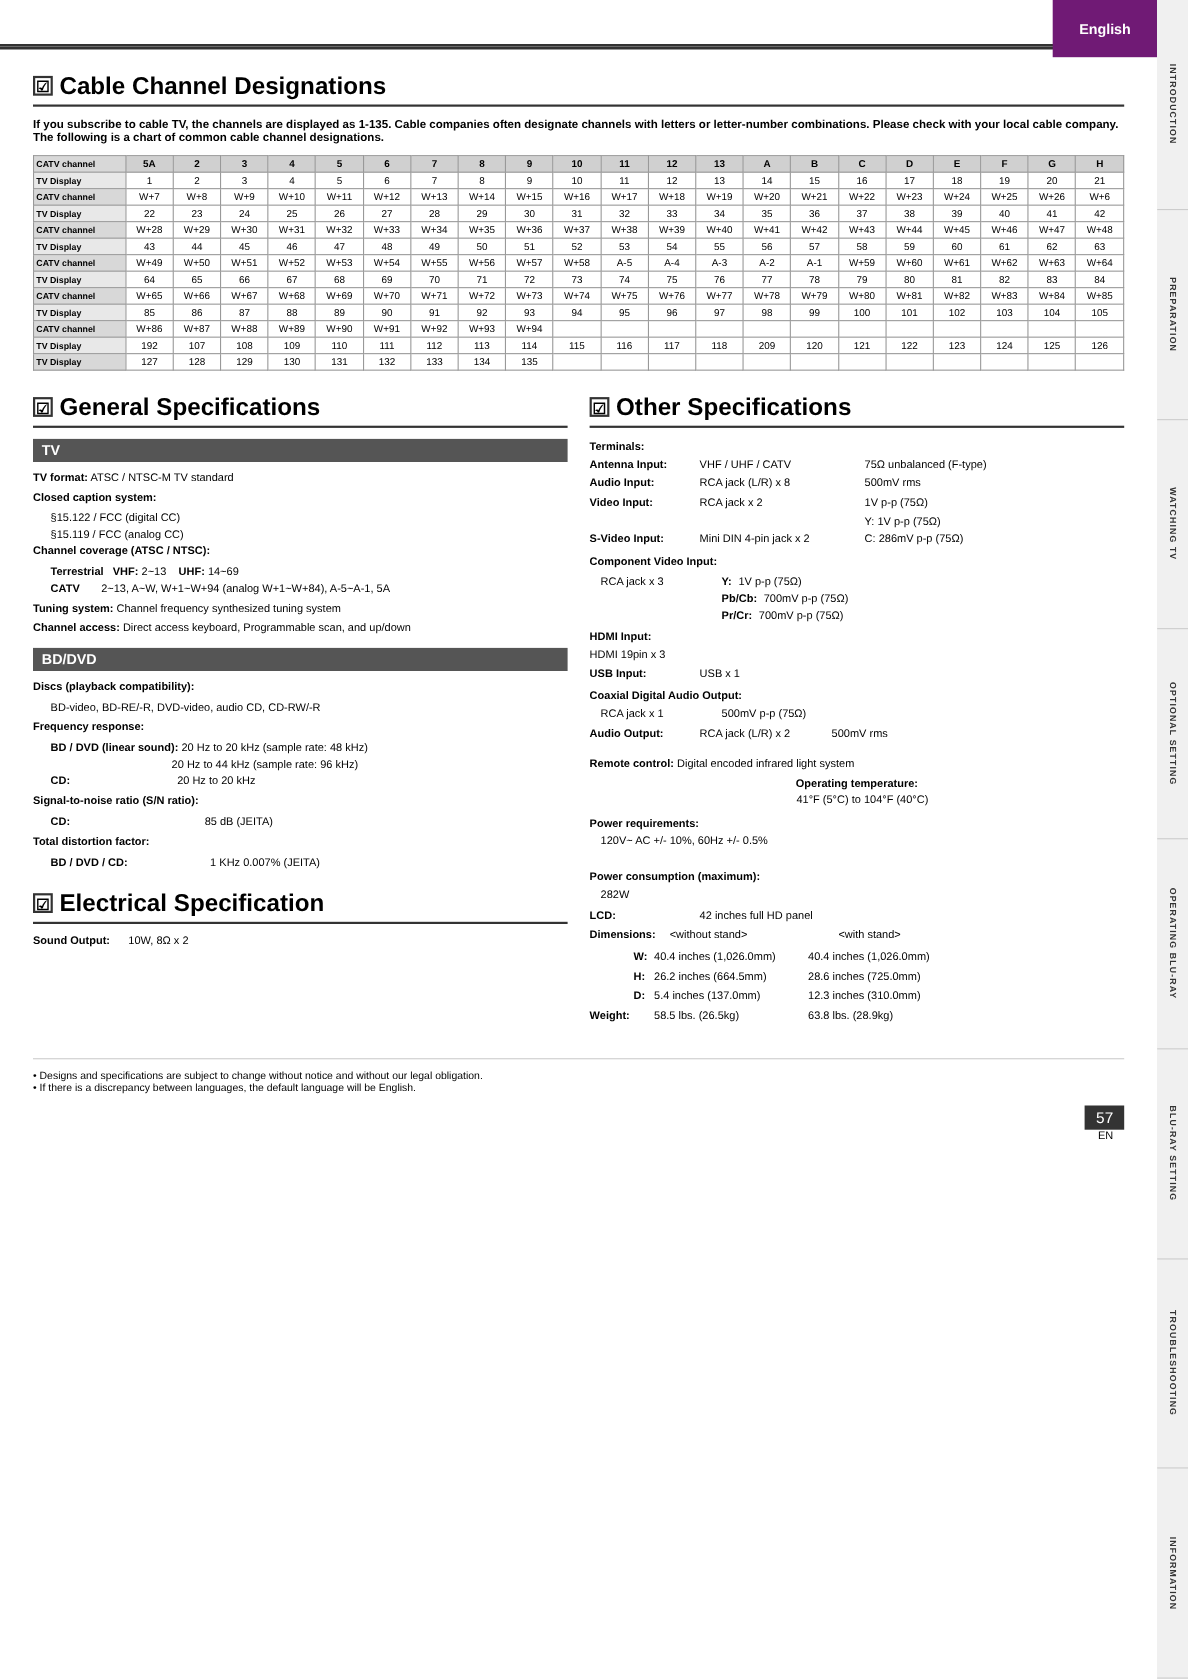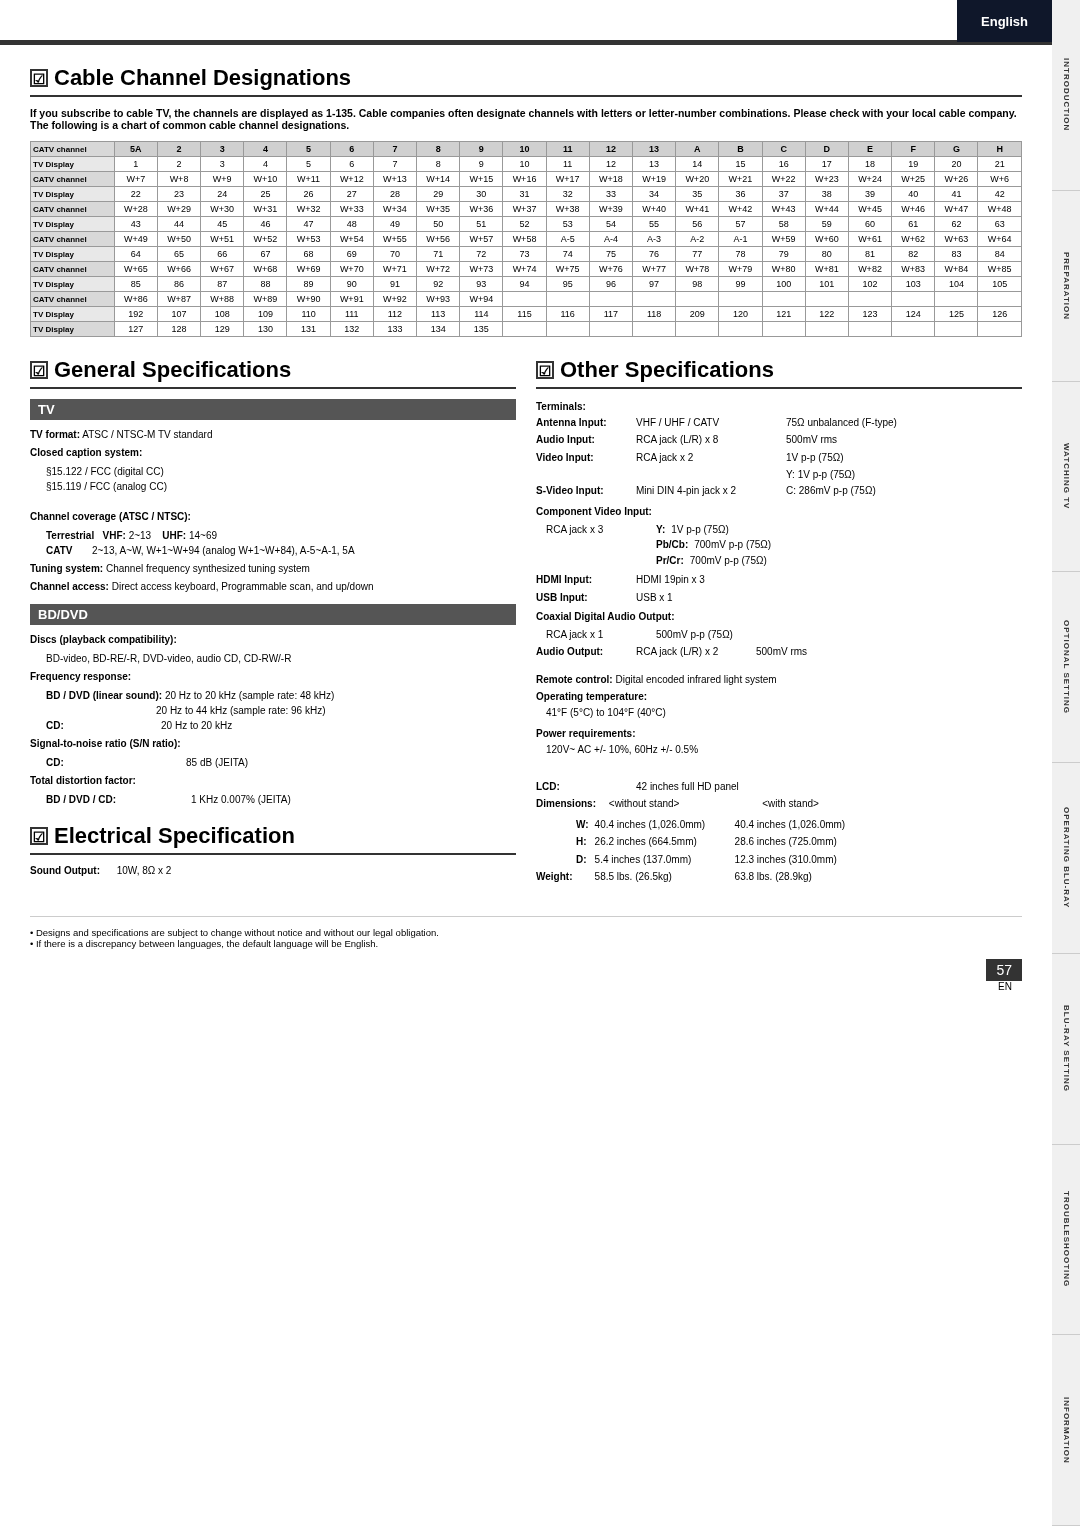--- a/index.html
+++ b/index.html
@@ -46,29 +46,29 @@
       position: relative;
       background: #fff;
       height: 42px;
       border-bottom: 2px solid #333;
       display: flex;
       align-items: center;
       justify-content: flex-end;
       padding-right: 40px;
     }
     .english-badge {
-      background: #0f172a;
+      background: #701a75;
       color: #fff;
       font-size: 13px;
       font-weight: bold;
       padding: 0 24px;
       position: absolute;
       top: 0;
       right: 28px;
-      height: 42px;
+      height: 52px;
       display: flex;
       align-items: center;
     }
 
     
     .main-content {
       padding: 20px 30px 20px 30px;
       margin-right: 28px;
     }
 
@@ -566,21 +566,21 @@
           <span class="spec-label">TV format:</span>
           <span>ATSC / NTSC-M TV standard</span>
         </div>
         <div class="spec-item">
           <span class="spec-label">Closed caption system:</span>
         </div>
         <div class="indent">
           <span>§15.122 / FCC (digital CC)</span><br>
           <span>§15.119 / FCC (analog CC)</span>
         </div>
-        <div class="spec-item" style="margin-top:16px;">
+        <div class="spec-item" style="margin-top:1px;">
           <span class="spec-label">Channel coverage (ATSC / NTSC):</span>
         </div>
         <div class="indent">
           <span class="spec-label">Terrestrial</span>&nbsp;&nbsp;
           <span class="spec-label">VHF:</span>
           <span>2~13</span>&nbsp;&nbsp;&nbsp;
           <span class="spec-label">UHF:</span>
           <span>14~69</span><br>
           <span class="spec-label">CATV</span>&nbsp;&nbsp;&nbsp;&nbsp;&nbsp;&nbsp;
           <span>2~13, A~W, W+1~W+94 (analog W+1~W+84), A-5~A-1, 5A</span>
@@ -691,21 +691,21 @@
               <span style="font-weight:bold;">Pb/Cb:</span>
               <span>700mV p-p (75Ω)</span>
             </div>
             <div style="display:flex;gap:6px;">
               <span style="font-weight:bold;">Pr/Cr:</span>
               <span>700mV p-p (75Ω)</span>
             </div>
           </span>
         </div>
 
-        <div style="display:flex; margin-bottom:2px; margin-top:4px;">
+        <div style="display:flex; margin-bottom:2px; margin-top:4px;flex-direction:column;">
           <span style="min-width:100px; font-weight:bold;">HDMI Input:</span>
           <span>HDMI 19pin x 3</span>
         </div>
         <div style="display:flex; margin-bottom:2px;">
           <span style="min-width:100px; font-weight:bold;">USB Input:</span>
           <span>USB x 1</span>
         </div>
 
         <div style="margin-bottom:2px; margin-top:4px;">
           <strong>Coaxial Digital Audio Output:</strong>
@@ -717,30 +717,34 @@
         <div style="display:flex; margin-bottom:12px;">
           <span style="min-width:100px; font-weight:bold;">Audio Output:</span>
           <span style="min-width:120px;">RCA jack (L/R) x 2</span>
           <span>500mV rms</span>
         </div>
 
         <div style="margin-bottom:2px;">
           <strong>Remote control:</strong>
           <span>Digital encoded infrared light system</span>
         </div>
-        <div style="margin-bottom:6px;">
+        <div style="margin-bottom:6px;text-align:center;">
           <strong>Operating temperature:</strong>
           <div style="padding-left:10px;">41°F (5°C) to 104°F (40°C)</div>
         </div>
 
         <div style="margin-bottom:2px;">
           <strong>Power requirements:</strong>
           <div style="padding-left:10px;">120V~ AC +/- 10%, 60Hz +/- 0.5%</div>
         </div>
         <br>
+        <div style="margin-bottom:2px;">
+          <strong>Power consumption (maximum):</strong>
+          <div style="padding-left:10px;">282W</div>
+        </div>
 
         <div style="display:flex; margin-bottom:2px; margin-top:4px;">
           <span style="font-weight:bold; min-width:100px;">LCD:</span>
           <span>42 inches full HD panel</span>
         </div>
 
         <div style="margin-bottom:2px;">
           <span style="font-weight:bold;">Dimensions:</span>
           <span style="margin-left:10px;">&lt;without stand&gt;</span>
           <span style="margin-left:80px;">&lt;with stand&gt;</span>

